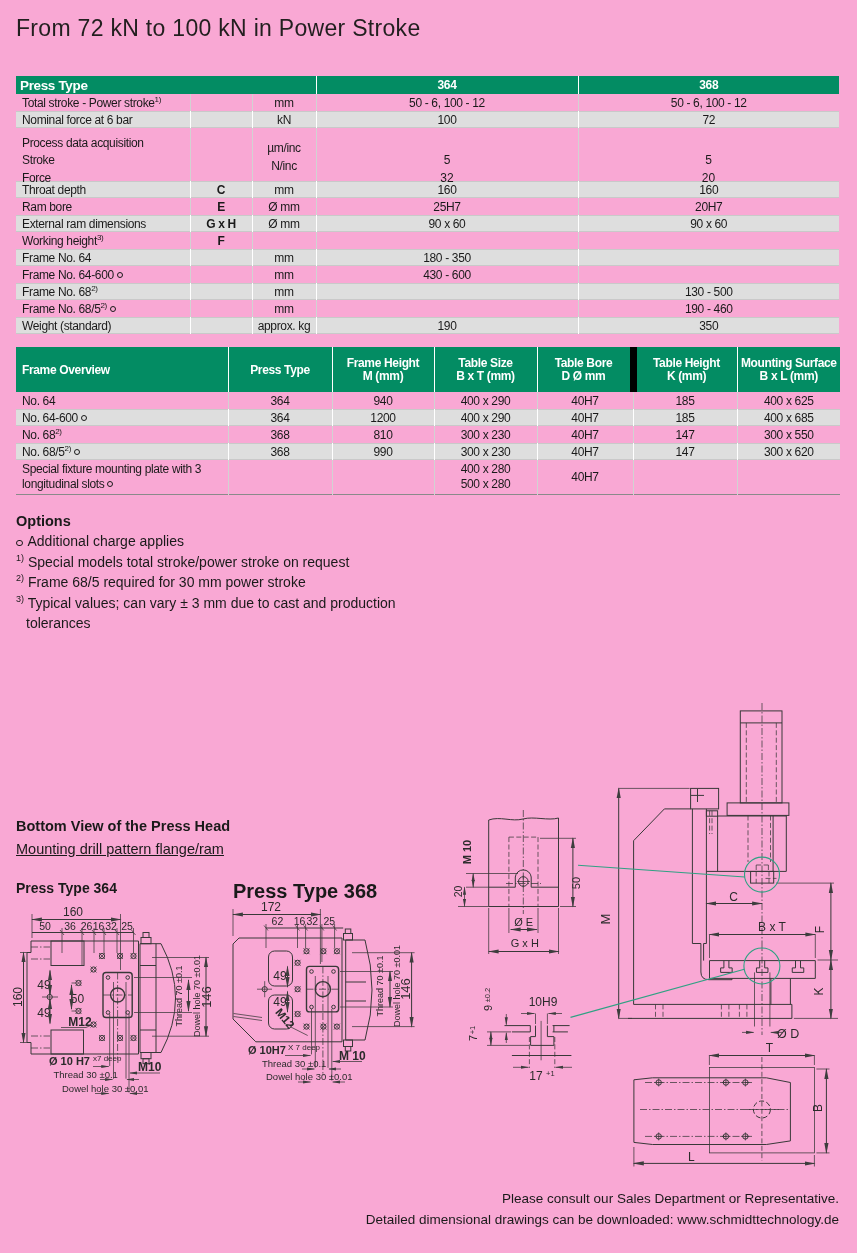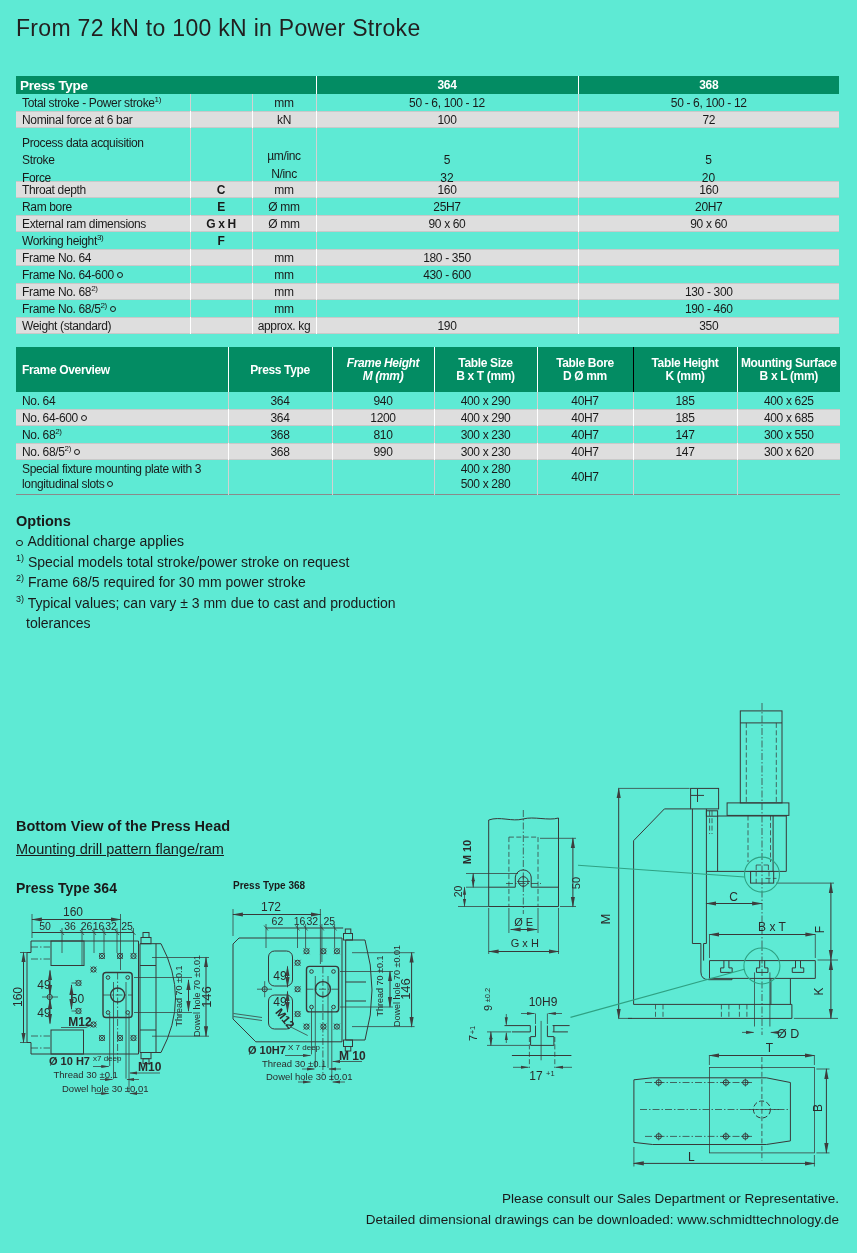--- a/index.html
+++ b/index.html
@@ -1,18 +1,18 @@
 <!DOCTYPE html>
 <html><head>
 <meta charset="utf-8">
 <style>
 * { margin:0; padding:0; box-sizing:border-box; }
 html,body { background:#fff; }
 body { font-family:"Liberation Sans", sans-serif; color:#1a1a1a; }
-#page { position:relative; width:857px; height:1253px; background:#5eead4; overflow:hidden; }
+#page { position:relative; width:857px; height:1253px; background:#f9a8d4; overflow:hidden; }
 .abs { position:absolute; }
 table { border-collapse:collapse; table-layout:fixed; }
 td, th { padding:0; font-weight:normal; overflow:hidden; white-space:nowrap; }
 .t1 td + td { border-left:1px solid #d2d2d2; }
 .t1 .hd td + td { border-left:none; }
 .t1 td { font-size:12px; letter-spacing:-0.35px; height:17px; vertical-align:middle; }
 .hd td { font-weight:bold; }
 .grayrow td { background:#dedede; box-shadow: inset 0 1px 0 #c9c9c9, inset 0 -1px 0 #c9c9c9; }
 .grayrow td + td { border-left:1px solid #fff; }
 .ctr { text-align:center; }
@@ -100,61 +100,61 @@
           <td></td>
           <td class="ctr">mm</td>
       <td class="ctr">430 - 600</td>
           <td></td>
     </tr>
     <tr class="grayrow">
       <td class="lbl">Frame No. 68<sup>2)</sup></td>
           <td></td>
           <td class="ctr">mm</td>
       <td></td>
-          <td class="ctr">130 - 300</td>
+          <td class="ctr">130 - 500</td>
     </tr>
     <tr>
       <td class="lbl">Frame No. 68/5<sup>2)</sup><span class="circ"></span></td>
           <td></td>
           <td class="ctr">mm</td>
       <td></td>
           <td class="ctr">190 - 460</td>
     </tr>
     <tr class="grayrow">
       <td class="lbl">Weight (standard)</td>
           <td></td>
           <td class="ctr">approx. kg</td>
       <td class="ctr">190</td>
           <td class="ctr">350</td>
     </tr>
   </tbody>
     </table>
 
   <div class="abs" style="left:22px; top:134.5px; font-size:12px; letter-spacing:-0.35px; line-height:17.5px;">Process data acquisition<br>Stroke<br>Force</div>
-  <div class="abs" style="left:252px; top:148px; width:64px; text-align:center; font-size:12px; letter-spacing:-0.35px; line-height:17.5px;">µm/inc<br>N/inc</div>
+  <div class="abs" style="left:252px; top:140px; width:64px; text-align:center; font-size:12px; letter-spacing:-0.35px; line-height:17.5px;">µm/inc<br>N/inc</div>
   <div class="abs" style="left:316px; top:152px; width:262px; text-align:center; font-size:12px; line-height:17.5px;">5<br>32</div>
   <div class="abs" style="left:578px; top:152px; width:261px; text-align:center; font-size:12px; line-height:17.5px;">5<br>20</div>
 
   <table class="abs t1" style="left:16px; top:347px; width:824px;">
     <colgroup>
         <col style="width:212px">
         <col style="width:104px">
         <col style="width:102px">
         <col style="width:103px">
         <col style="width:96px">
         <col style="width:104px">
         <col style="width:103px">
       </colgroup>
     <tbody>
         <tr class="hd" style="height:45px; background:#038c63; color:#fff; font-size:11.8px; letter-spacing:-0.3px;">
       <td class="lbl" style="border-right:1px solid #fff;">Frame Overview</td>
       <td class="ctr" style="border-right:1px solid #fff;">Press Type</td>
-      <td class="ctr" style="border-right:1px solid #fff; line-height:13px;font-style:italic;">Frame Height<br>M (mm)</td>
+      <td class="ctr" style="border-right:1px solid #fff; line-height:13px;">Frame Height<br>M (mm)</td>
       <td class="ctr" style="border-right:1px solid #fff; line-height:13px;">Table Size<br>B x T (mm)</td>
-      <td class="ctr" style="border-right:1px solid #000000; line-height:13px;">Table Bore<br>D Ø mm</td>
+      <td class="ctr" style="border-right:7px solid #000000; line-height:13px;">Table Bore<br>D Ø mm</td>
       <td class="ctr" style="border-right:1px solid #fff; line-height:13px;text-align:center;">Table Height<br>K (mm)</td>
       <td class="ctr" style="line-height:13px;">Mounting Surface<br>B x L (mm)</td>
     </tr>
     <tr>
       <td class="lbl">No. 64</td>
           <td class="ctr">364</td>
           <td class="ctr">940</td>
           <td class="ctr">400 x 290</td>
           <td class="ctr">40H7</td>
           <td class="ctr">185</td>
@@ -203,21 +203,21 @@
     <div style="font-weight:bold; font-size:14.5px; height:20px;">Options</div>
     <div><span style="display:inline-block;width:6.5px;height:6.5px;border:1.3px solid #1a1a1a;border-radius:50%;margin-right:5px;"></span>Additional charge applies</div>
     <div><sup style="font-size:9px;">1)</sup> Special models total stroke/power stroke on request</div>
     <div><sup style="font-size:9px;">2)</sup> Frame 68/5 required for 30 mm power stroke</div>
     <div><sup style="font-size:9px;">3)</sup> Typical values; can vary ± 3 mm due to cast and production<br><span style="margin-left:10px;">tolerances</span></div>
   </div>
 
   <div class="abs" style="left:16px; top:818px; font-size:14.5px; font-weight:bold;">Bottom View of the Press Head</div>
   <div class="abs" style="left:16px; top:841px; font-size:14.5px;text-decoration:underline;">Mounting drill pattern flange/ram</div>
   <div class="abs" style="left:16px; top:880px; font-size:14px; font-weight:bold;">Press Type 364</div>
-  <div class="abs" style="left:233px; top:880px; font-size:10px; font-weight:bold;">Press Type 368</div>
+  <div class="abs" style="left:233px; top:880px; font-size:20px; font-weight:bold;">Press Type 368</div>
 
   <div class="abs" style="right:18px; top:1191px; font-size:13.5px; ">Please consult our Sales Department or Representative.</div>
   <div class="abs" style="right:18px; top:1212px; font-size:13.5px; text-align:right;">Detailed dimensional drawings can be downloaded: www.schmidttechnology.de</div>
 
   <svg class="abs" style="left:0; top:660px;" width="857" height="593" viewBox="0 660 857 593" fill="none" stroke="#383838" stroke-width="1">
     <defs>
       <marker id="ae" viewBox="0 0 10 10" refX="9" refY="5" markerWidth="11" markerHeight="11" orient="auto-start-reverse">
         <path d="M0,3.1 L10,5 L0,6.9 z" fill="#3d3d3d" stroke="none"></path>
       </marker>
     </defs>

